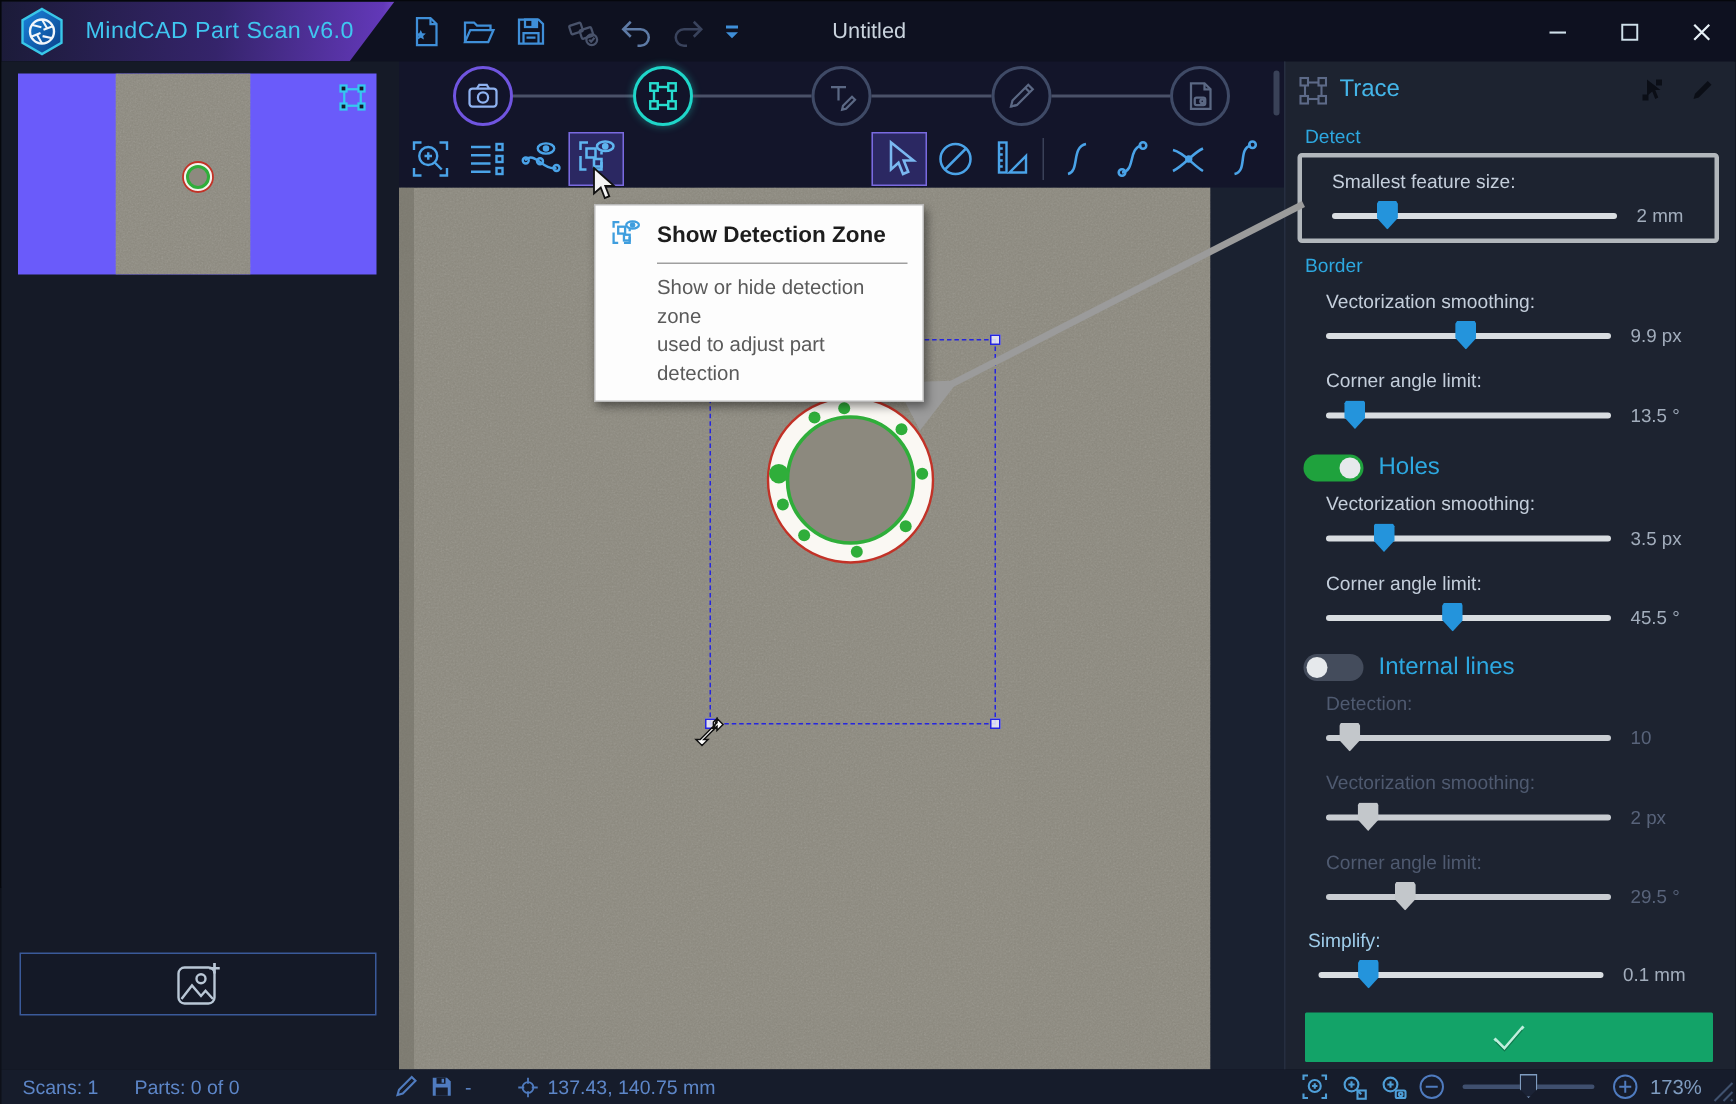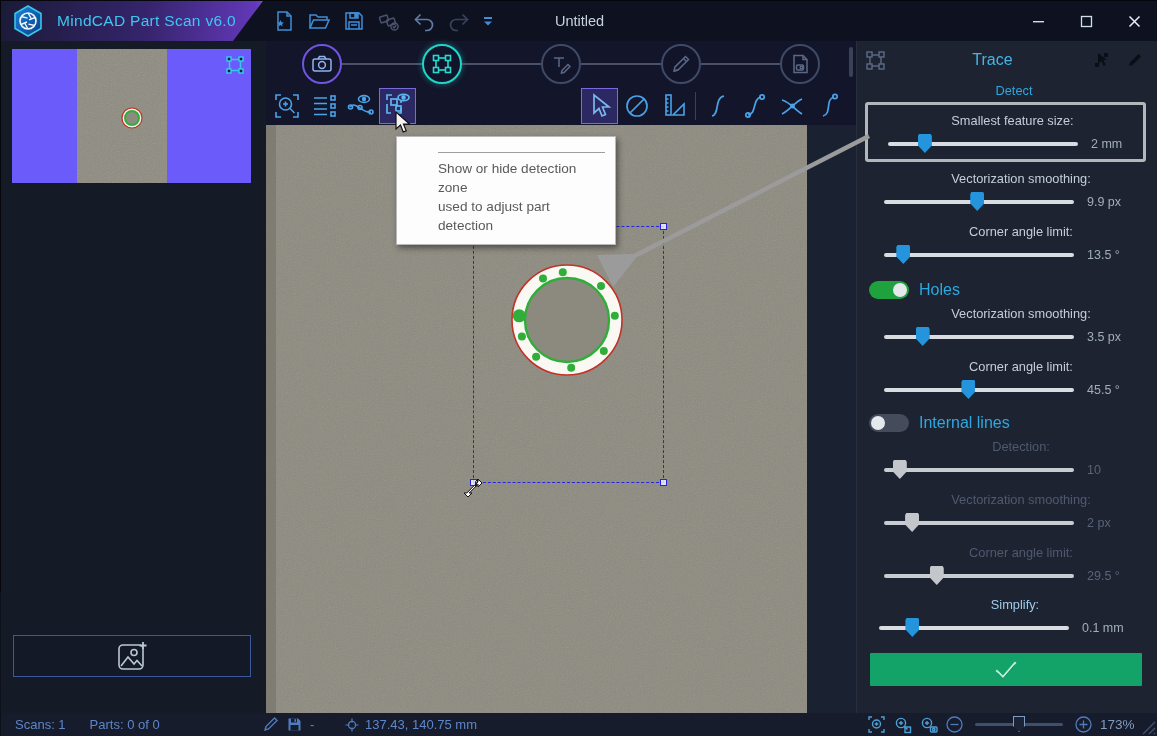--- a/index.html
+++ b/index.html
@@ -58,21 +58,21 @@
 
   
   #tooltip { position:absolute; left:130px; top:11px; width:220px; z-index:60;
     background:#fdfdfd; border:1px solid #b9b9b9; box-shadow:2px 3px 6px rgba(0,0,0,.45); padding:8px 10px 9px 9px; }
   #tooltip .tt-head { display:flex; align-items:center; gap:9px; }
   #tooltip .tt-title { font-size:15px; font-weight:bold; color:#1d1d1d; }
   #tooltip .tt-sep { height:1px; background:#9f9f9f; margin:7px 0 6px 32px; }
   #tooltip .tt-body { margin-left:32px; color:#5a5a5a; font-size:13.6px; line-height:19px; }
 
   
-  #panel { position:absolute; left:855px; top:40px; width:302px; height:672px; background:#1d2330; border-left:1px solid #262e40;text-align:center; }
+  #panel { position:absolute; left:855px; top:40px; width:302px; height:672px; background:#1d2330; border-left:1px solid #262e40; }
   #panel-header { display:flex; align-items:center; height:32px; padding:6px 14px 0 9px; }
   #panel-header .ph-title { color:#44b5e8; font-size:16px; margin-left:8px; flex:1; }
   .section-label { color:#2da8e0; font-size:12.8px; padding-left:13px; }
   #detect-label { margin-top:10px; }
   #feature-box { margin:4px 12px 0 8px; border:3px solid #b2b7bc; border-radius:3px; padding:8px 6px 2px 16px; }
   .slider-row { padding-left:27px; margin-top:9px; }
   .slider-row .slabel { font-size:12.8px; color:#c4cedb; height:18px; }
   .sctrl { display:flex; align-items:center; height:26px; }
   .track { position:relative; width:190px; height:4px; background:#d9dde1; border-radius:2px; }
   .thumb { position:absolute; top:-8px; left:calc(var(--frac,0) * 176px); width:14px; height:19px;
@@ -416,20 +416,31 @@
         <span class="handle" style="left:-4px;bottom:-4px"></span>
         <span class="handle" style="right:-4px;bottom:-4px"></span>
       </div>
 
       <svg id="resize-cursor" width="22" height="22" viewBox="0 0 22 22">
         <path d="M16 2 L20 6 L16 10 L16 7.2 L7.2 16 L10 16 L6 20 L2 16 L4.8 16 L13.6 7.2 L13.6 10 z
                  M16 2 L13.6 4.4 L13.6 7.2 L16 4.8 z" fill="#fff" stroke="#111" stroke-width="1" transform="rotate(0 11 11)"></path>
       </svg>
 
       <div id="tooltip">
+        <div class="tt-head">
+          <svg width="23" height="23" viewBox="0 0 30 30" fill="none" stroke="#3f9ede" stroke-width="2">
+            <path d="M4 9 V4 h5 M4 13 v5 M8 22 H4 v-4"></path>
+            <path d="M13 22 h5 v-5 M18 12 v-2"></path>
+            <rect x="8" y="8" width="6" height="6"></rect>
+              <rect x="13" y="15" width="5" height="5"></rect>
+            <ellipse cx="20.5" cy="6.5" rx="5.5" ry="3.2"></ellipse>
+              <circle cx="20.5" cy="6.5" r="1.4" fill="#3f9ede"></circle>
+          </svg>
+          <span class="tt-title">Show Detection Zone</span>
+        </div>
         <div class="tt-sep"></div>
         <div class="tt-body">
           <div>Show or hide detection zone</div>
           <div>used to adjust part detection</div>
         </div>
       </div>
     </div>
   </div>
 
   <div id="panel">
@@ -459,20 +470,21 @@
         <div class="slabel">Smallest feature size:</div>
         <div class="sctrl">
           <div class="track" style="--frac: 0.17;">
             <div class="thumb"></div>
           </div>
           <div class="sval">2 mm</div>
         </div>
       </div>
     </div>
 
+    <div class="section-label" style="margin-top:7px">Border</div>
 
     <div class="group" data-enabled="true">
       <div class="slider-row">
         <div class="slabel">Vectorization smoothing:</div>
         <div class="sctrl">
           <div class="track" style="--frac: 0.49;">
             <div class="thumb"></div>
           </div>
           <div class="sval">9.9 px</div>
         </div>

